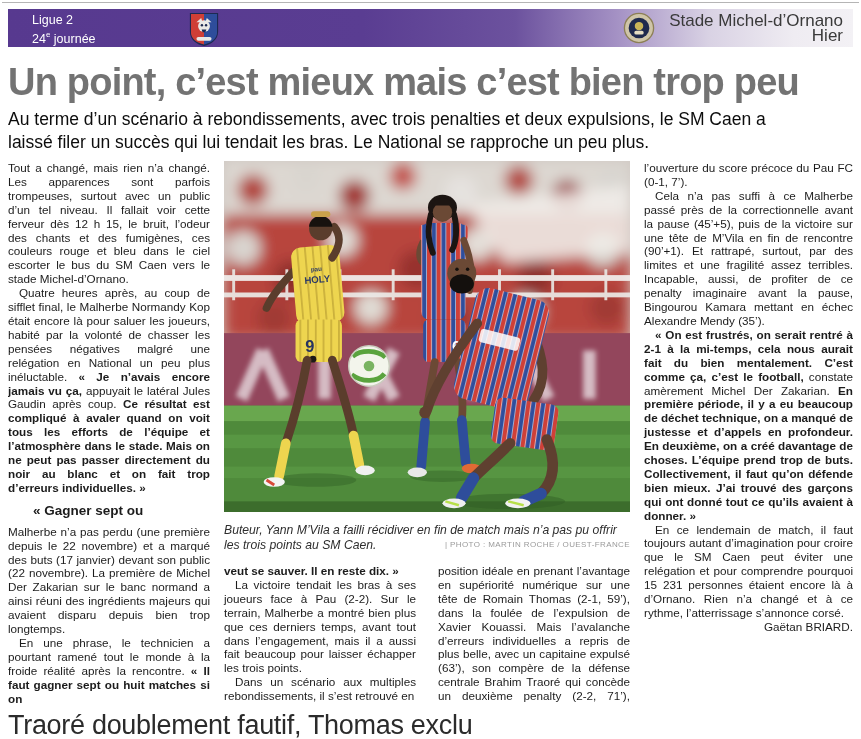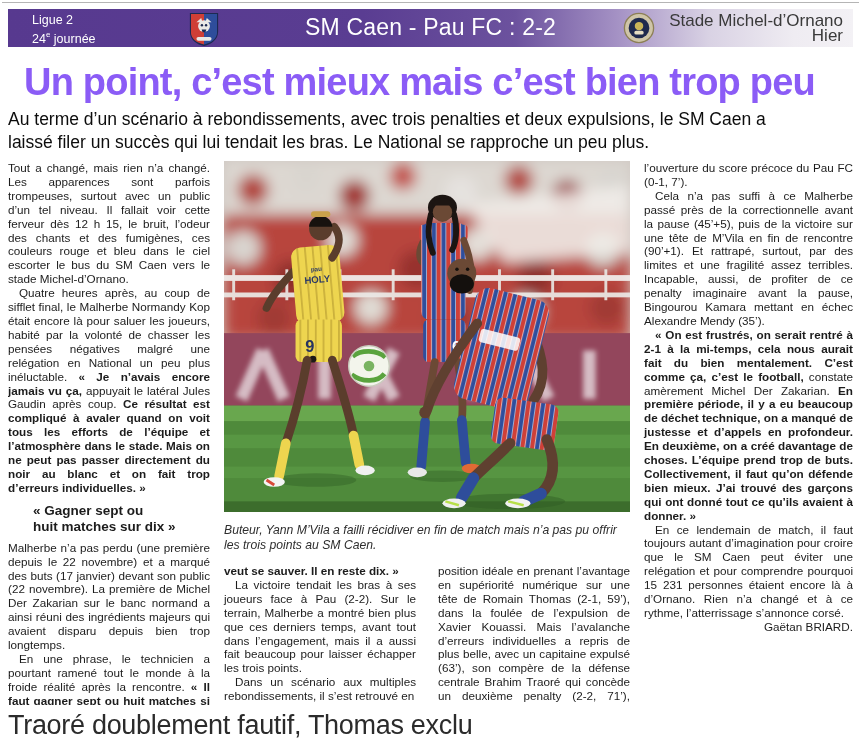--- a/index.html
+++ b/index.html
@@ -13,22 +13,22 @@
   .league-block{position:absolute;left:24px;top:4px;color:#fff;font-size:12.5px;line-height:15px;}
   .league-block sup{font-size:8px;position:relative;top:-1px;}
   .crest{position:absolute;top:1px;}
   .crest-caen{left:180px;}
   .crest-pau{left:615px;top:3px;}
   .match-title{position:absolute;left:0;right:0;top:5px;text-align:center;color:#fff;
     font-size:23px;font-weight:500;letter-spacing:.2px;}
   .venue-block{position:absolute;right:10px;top:5px;text-align:right;color:#3a3a3a;font-size:17px;line-height:14.5px;}
 
   
-  h1.headline{margin:60px 24px 0;font-size:38px;line-height:44px;font-weight:600;
-    letter-spacing:-.8px;color:#8b5cf6;}
+  h1.headline{margin:60px 8px 0;font-size:38px;line-height:44px;font-weight:600;
+    letter-spacing:-.8px;color:#737373;}
   p.lede{margin:4px 8px 0;max-width:770px;font-size:17.5px;line-height:22.5px;color:#0c0c0c;}
 
   
   .columns{margin:8px 8px 0;display:grid;grid-template-columns:202px 196px 196px 1fr;
     column-gap:14px;height:544px;overflow:hidden;
     font-size:11.7px;line-height:13.9px;text-align:justify;}
   .columns p{margin:0;}
   .columns p.ind{text-indent:11px;}
   .columns b{font-weight:700;}
   .subhead{font-weight:700;font-size:13.5px;line-height:16px;margin:8px 0 6px 25px;text-align:left;}
@@ -71,21 +71,20 @@
         <path d="M9,13 L14,8.5 L15.5,13 Z" fill="#e9e9e6"></path>
         <path d="M25,13 L20,8.5 L18.5,13 Z" fill="#e9e9e6"></path>
         <circle cx="17" cy="17" r="6.3" fill="#e9e9e6"></circle>
         <circle cx="14.8" cy="16" r="1.3" fill="#1d2a52"></circle>
         <circle cx="19.2" cy="16" r="1.3" fill="#1d2a52"></circle>
         <path d="M14.5,20.5 h5 l-1,3 h-3 Z" fill="#1d2a52"></path>
         <rect x="9" y="28.5" width="16" height="4" rx="2" fill="#e9e9e6"></rect>
       </svg>
     </span>
 
-    <div class="match-title">SM Caen - Pau FC : 2-2</div>
 
     <span class="crest crest-pau">
       <svg width="32" height="32" viewBox="0 0 34 34">
         <circle cx="17" cy="17" r="15.5" fill="#cfc5a8"></circle>
         <circle cx="17" cy="17" r="15.5" fill="none" stroke="#8c7f56" stroke-width="1.4"></circle>
         <circle cx="17" cy="17" r="11" fill="#1f2a4d"></circle>
         <circle cx="17" cy="15" r="4.5" fill="#c9b458"></circle>
         <rect x="12" y="20" width="10" height="4" rx="2" fill="#e6ddc2"></rect>
       </svg>
     </span>
@@ -98,21 +97,20 @@
 
   <h1 class="headline">Un point, c’est mieux mais c’est bien trop peu</h1>
   <p class="lede">Au terme d’un scénario à rebondissements, avec trois penalties et deux expulsions, le SM Caen a laissé filer un succès qui lui tendait les bras. Le National se rapproche un peu plus.</p>
 
   <div class="columns">
     <div>
         <p class=""><span>Tout a changé, mais rien n’a changé. Les apparences sont parfois trompeuses, surtout avec un public d’un tel niveau. Il fallait voir cette ferveur dès 12 h 15, le bruit, l’odeur des chants et des fumigènes, ces couleurs rouge et bleu dans le ciel escorter le bus du SM Caen vers le stade Michel-d’Ornano.</span></p>
         <p class="ind"><span>Quatre heures après, au coup de sifflet final, le Malherbe Normandy Kop était encore là pour saluer les joueurs, habité par la volonté de chasser les pensées négatives malgré une relégation en National un peu plus inéluctable. </span><b>« Je n’avais encore jamais vu ça, </b><span>appuyait le latéral Jules Gaudin après coup. </span><b>Ce résultat est compliqué à avaler quand on voit tous les efforts de l’équipe et l’atmosphère dans le stade. Mais on ne peut pas passer directement du noir au blanc et on fait trop d’erreurs individuelles. »</b></p>
         <div class="subhead">
           <div>« Gagner sept ou</div>
-          <div>huit matches sur dix »</div>
         </div>
         <p class=""><span>Malherbe n’a pas perdu (une première depuis le 22 novembre) et a marqué des buts (17 janvier) devant son public (22 novembre). La première de Michel Der Zakarian sur le banc normand a ainsi réuni des ingrédients majeurs qui avaient disparu depuis bien trop longtemps.</span></p>
         <p class="ind"><span>En une phrase, le technicien a pourtant ramené tout le monde à la froide réalité après la rencontre. </span><b>« Il faut gagner sept ou huit matches si on</b></p>
       </div>
 
     <div class="photo-area">
       <figure>
         <svg class="photo" viewBox="0 0 420 363" preserveAspectRatio="none" role="img">
           <defs>
             <pattern id="caenStripes" width="10" height="12" patternUnits="userSpaceOnUse">
@@ -270,20 +268,21 @@
             <path d="M334,288 C344,312 342,330 328,344" stroke="#5f4030" stroke-width="11" fill="none" stroke-linecap="round"></path>
             <path d="M328,344 L310,352" stroke="#2e4d9b" stroke-width="12" stroke-linecap="round" fill="none"></path>
             <ellipse cx="304" cy="354" rx="13" ry="5" fill="#f2f2f2"></ellipse>
             <path d="M294,352 l16,4" stroke="#b7e04a" stroke-width="2.5"></path>
           </g>
         </svg>
       </figure>
 
       <div class="caption-wrap">
         <div class="caption">Buteur, Yann M’Vila a failli récidiver en fin de match mais n’a pas pu offrir les trois points au SM Caen.</div>
+        <span class="credit">| PHOTO : MARTIN ROCHE / OUEST-FRANCE</span>
       </div>
 
       <div class="below-photo">
         <div>
             <p class=""><b>veut se sauver. Il en reste dix. »</b></p>
             <p class="ind"><span>La victoire tendait les bras à ses joueurs face à Pau (2-2). Sur le terrain, Malherbe a montré bien plus que ces derniers temps, avant tout dans l’engagement, mais il a aussi fait beaucoup pour laisser échapper les trois points.</span></p>
             <p class="ind"><span>Dans un scénario aux multiples rebondissements, il s’est retrouvé en</span></p>
           </div>
         <div>
             <p class=""><span>position idéale en prenant l’avantage en supériorité numérique sur une tête de Romain Thomas (2-1, 59’), dans la foulée de l’expulsion de Xavier Kouassi. Mais l’avalanche d’erreurs individuelles a repris de plus belle, avec un capitaine expulsé (63’), son compère de la défense centrale Brahim Traoré qui concède un deuxième penalty (2-2, 71’), après celui ayant permis</span></p>

